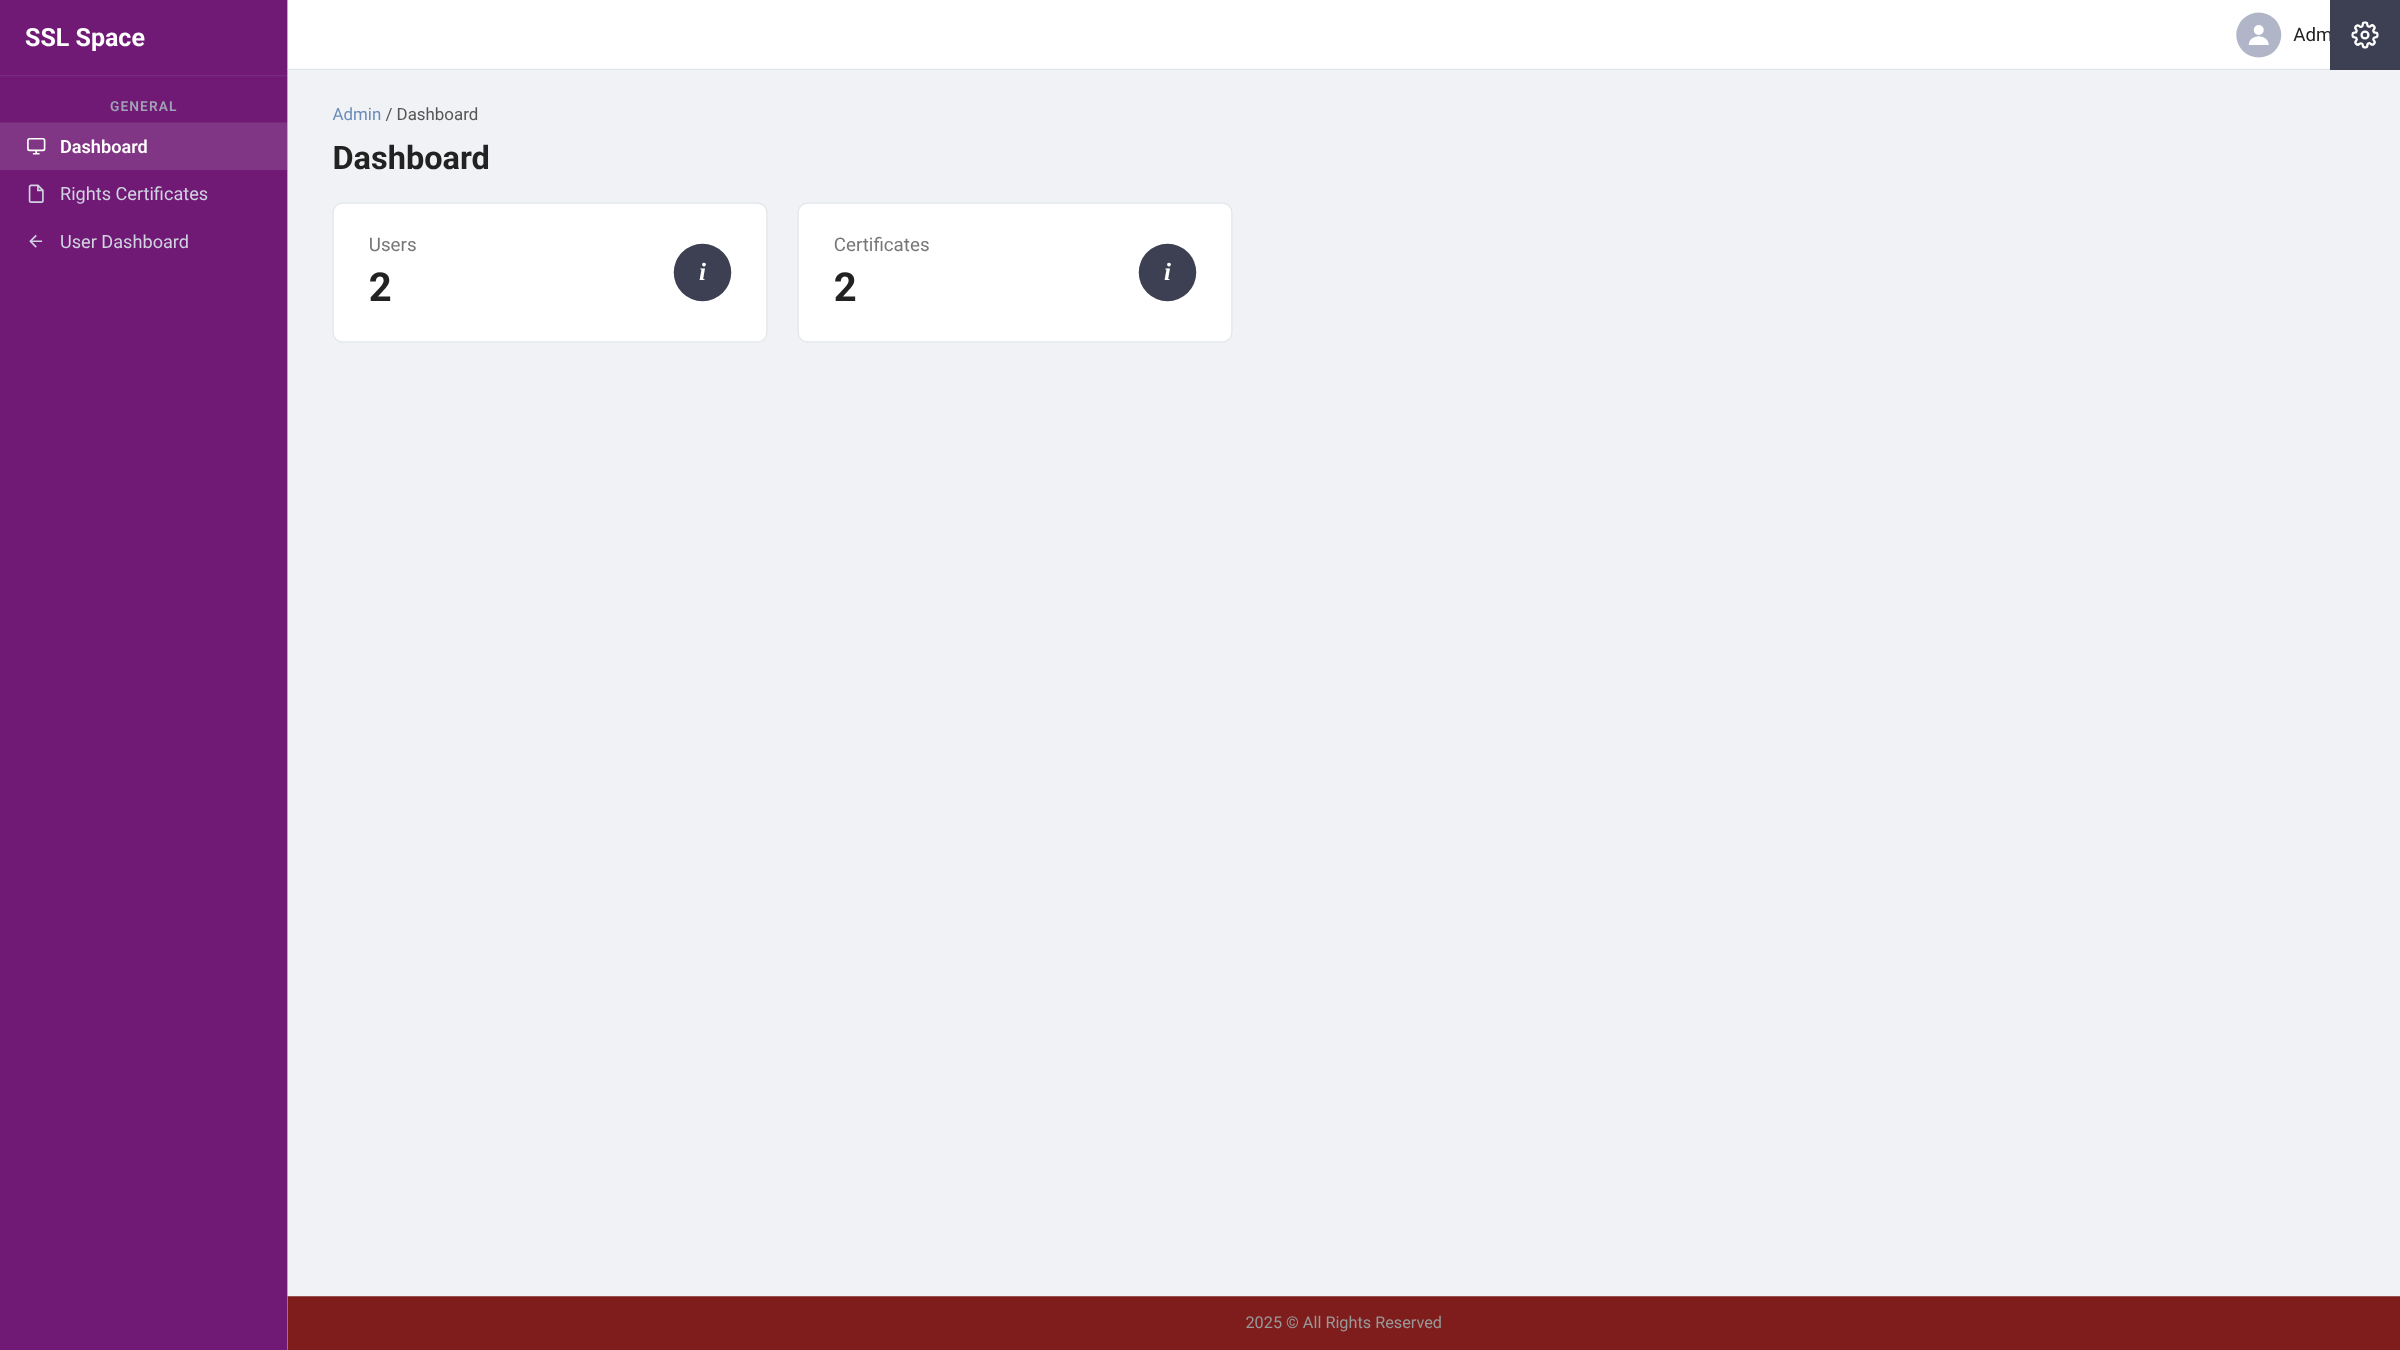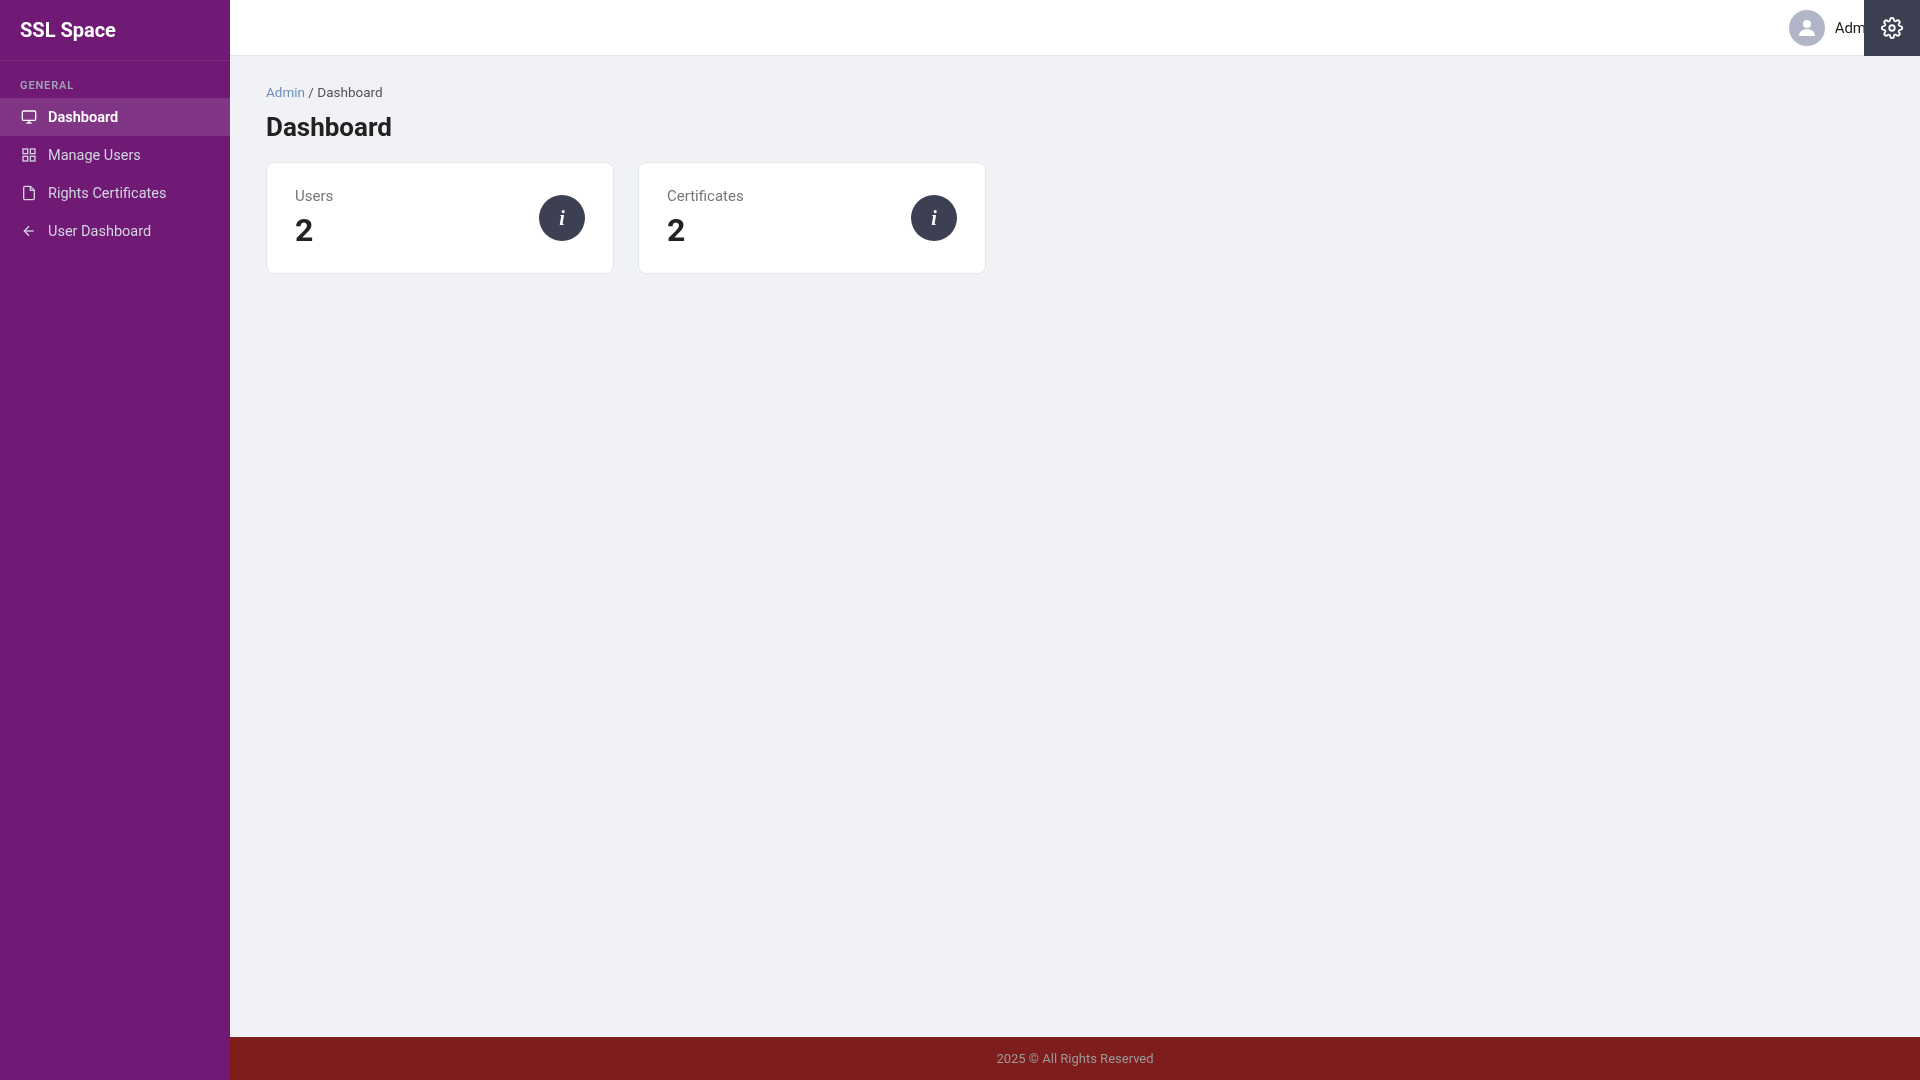--- a/index.html
+++ b/index.html
@@ -22,20 +22,21 @@
       color: #fff;
       border-bottom: 1px solid rgba(255,255,255,0.08);
     }
     .sidebar-section-label {
       font-size: 11px;
       color: #9fa3b5;
       font-weight: 600;
       letter-spacing: 0.08em;
       padding: 18px 20px 6px 20px;
       text-transform: uppercase;
+      text-align: center;
     }
     .sidebar-item {
       display: flex;
       align-items: center;
       gap: 10px;
       padding: 10px 20px;
       cursor: pointer;
       font-size: 14.5px;
       color: #d1d4e0;
       border-radius: 0;
@@ -208,31 +209,20 @@
       <svg width="16" height="16" viewBox="0 0 24 24" fill="none" stroke="currentColor" stroke-width="2">
         <rect x="2" y="3" width="20" height="14" rx="2"></rect>
           <line x1="8" y1="21" x2="16" y2="21"></line>
           <line x1="12" y1="17" x2="12" y2="21"></line>
       </svg>
     </span>
     <span>Dashboard</span>
   </div>
 
 
-  <div class="sidebar-item">
-    <span class="sidebar-icon">
-      <svg width="16" height="16" viewBox="0 0 24 24" fill="none" stroke="currentColor" stroke-width="2">
-        <rect x="3" y="3" width="7" height="7"></rect>
-          <rect x="14" y="3" width="7" height="7"></rect>
-          <rect x="3" y="14" width="7" height="7"></rect>
-          <rect x="14" y="14" width="7" height="7"></rect>
-      </svg>
-    </span>
-    <span>Manage Users</span>
-  </div>
 
   <div class="sidebar-item">
     <span class="sidebar-icon">
       <svg width="16" height="16" viewBox="0 0 24 24" fill="none" stroke="currentColor" stroke-width="2">
         <path d="M14 2H6a2 2 0 0 0-2 2v16a2 2 0 0 0 2 2h12a2 2 0 0 0 2-2V8z"></path>
           <polyline points="14,2 14,8 20,8"></polyline>
       </svg>
     </span>
     <span>Rights Certificates</span>
   </div>

